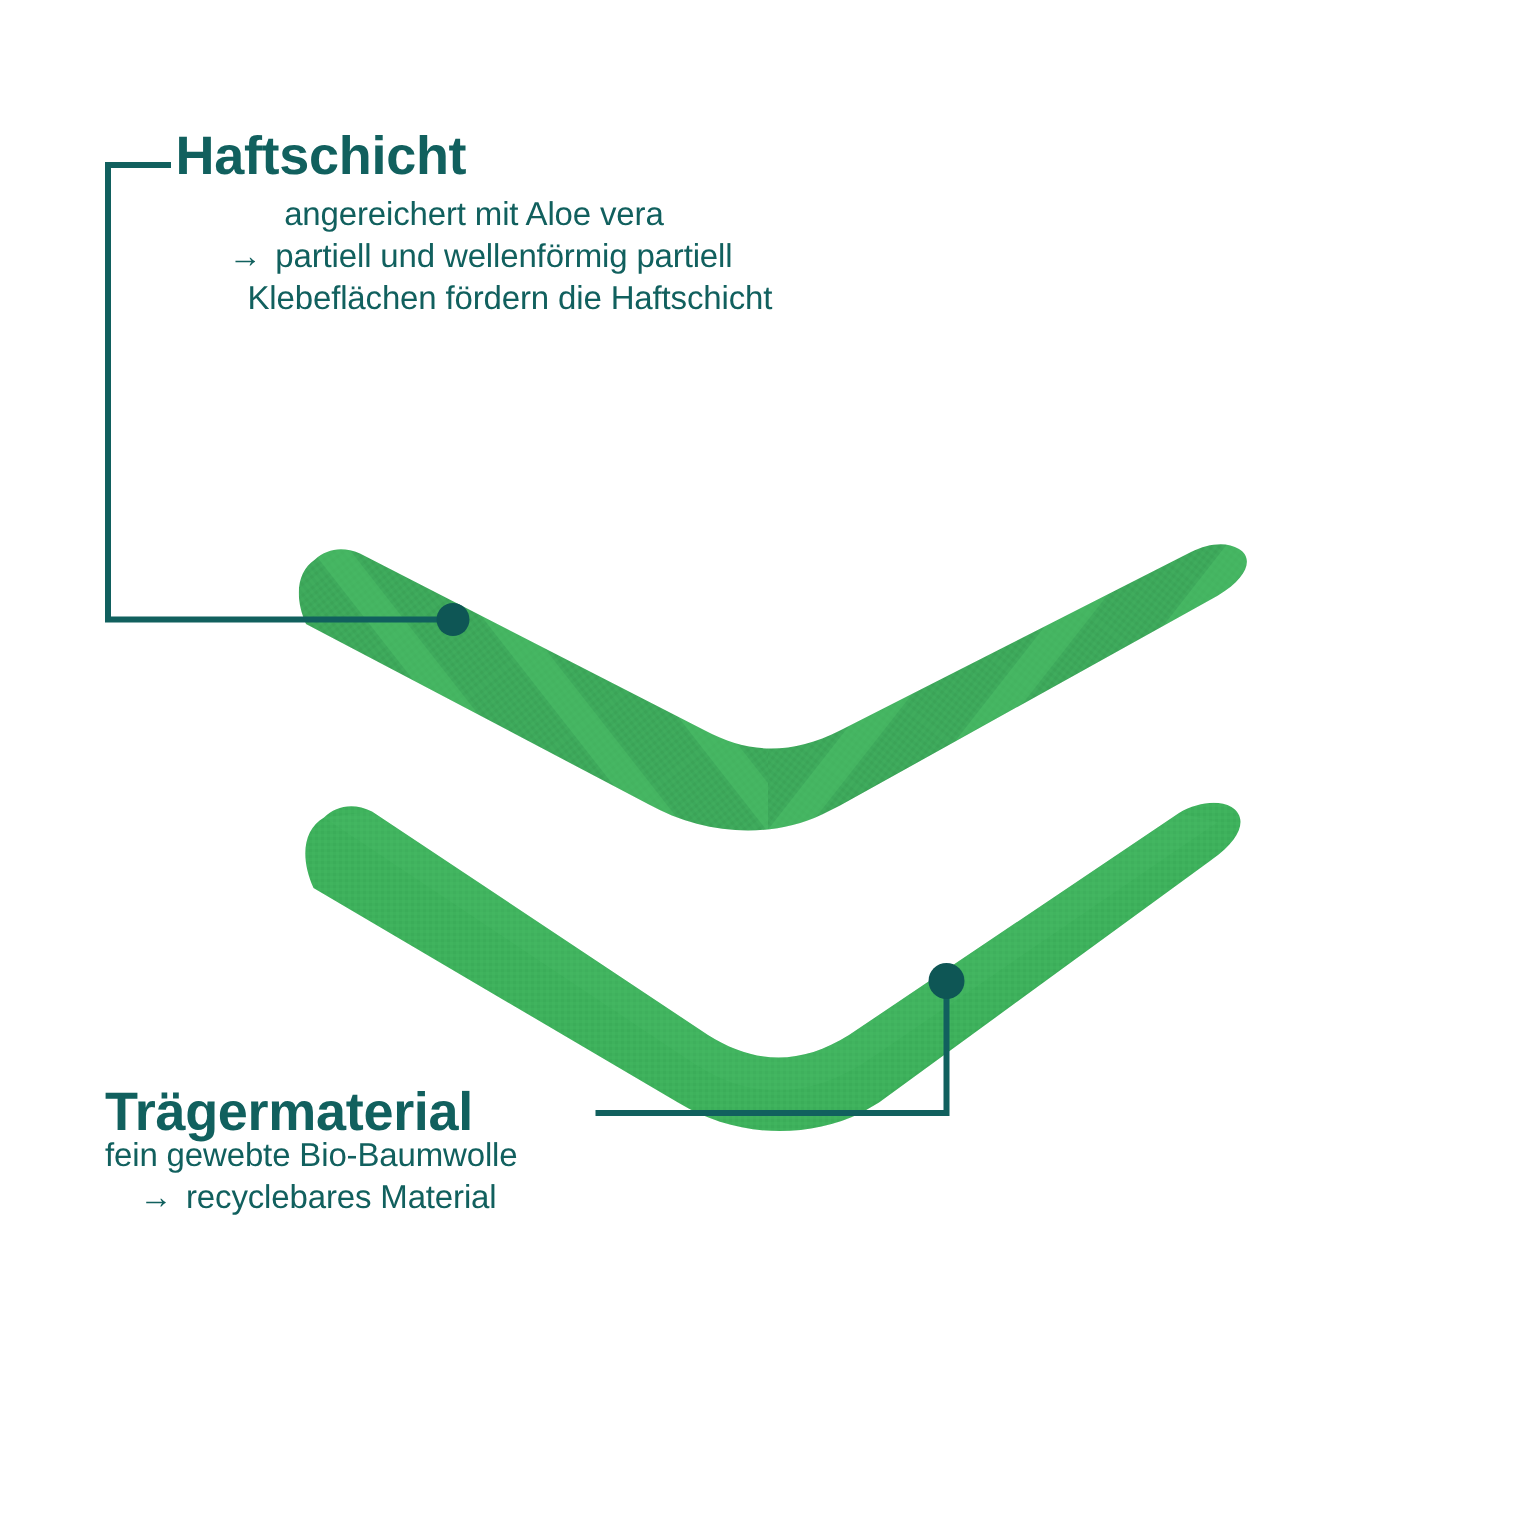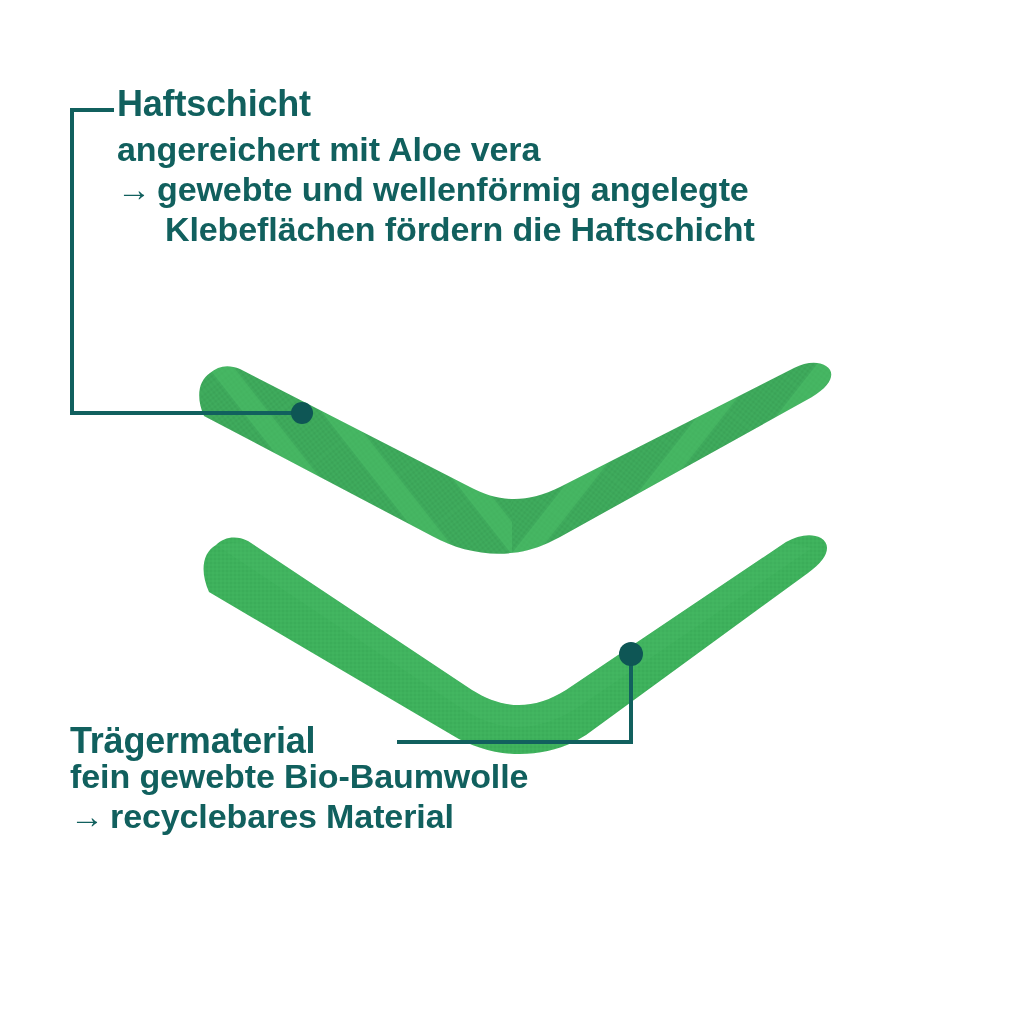--- a/index.html
+++ b/index.html
@@ -35,25 +35,26 @@
     line-height: 1.0;
   }
   .callout-title {
     font-size: 36px;
     font-weight: 700;
     letter-spacing: -0.2px;
     white-space: nowrap;
     margin: 0 0 8px 0;
   }
   .callout-line {
-    font-size: 34px;
-    font-weight: 700;
+    font-size: 22px;
+    font-weight: 400;
     letter-spacing: -0.1px;
     white-space: nowrap;
     margin: 0 0 6px 0;
+    text-align: center;
   }
   .callout-line.cont {
     padding-left: 48px;
   }
 
   #callout-top {
     left: 117px;
     top: 86px;
   }
   #callout-top .callout-title {
@@ -167,21 +168,21 @@
 
     <g stroke="#11605E" stroke-width="4" fill="none" stroke-linecap="square">
       <path d="M 631,666 L 631,742 L 399,742"></path>
     </g>
     <circle cx="631" cy="654" r="12" fill="#0E5655"></circle>
   </svg>
 
   <div class="callout" id="callout-top">
     <div class="callout-title">Haftschicht</div>
     <div class="callout-line">angereichert mit Aloe vera</div>
-    <div class="callout-line"><span class="arrow-glyph">→</span><span>gewebte und wellenförmig angelegte</span></div>
+    <div class="callout-line"><span class="arrow-glyph">→</span><span>partiell und wellenförmig partiell</span></div>
     <div class="callout-line cont">Klebeflächen fördern die Haftschicht</div>
   </div>
 
   <div class="callout" id="callout-bottom">
     <div class="callout-title">Trägermaterial</div>
     <div class="callout-line">fein gewebte Bio-Baumwolle</div>
     <div class="callout-line"><span class="arrow-glyph">→</span><span>recyclebares Material</span></div>
   </div>
 
 </div>

